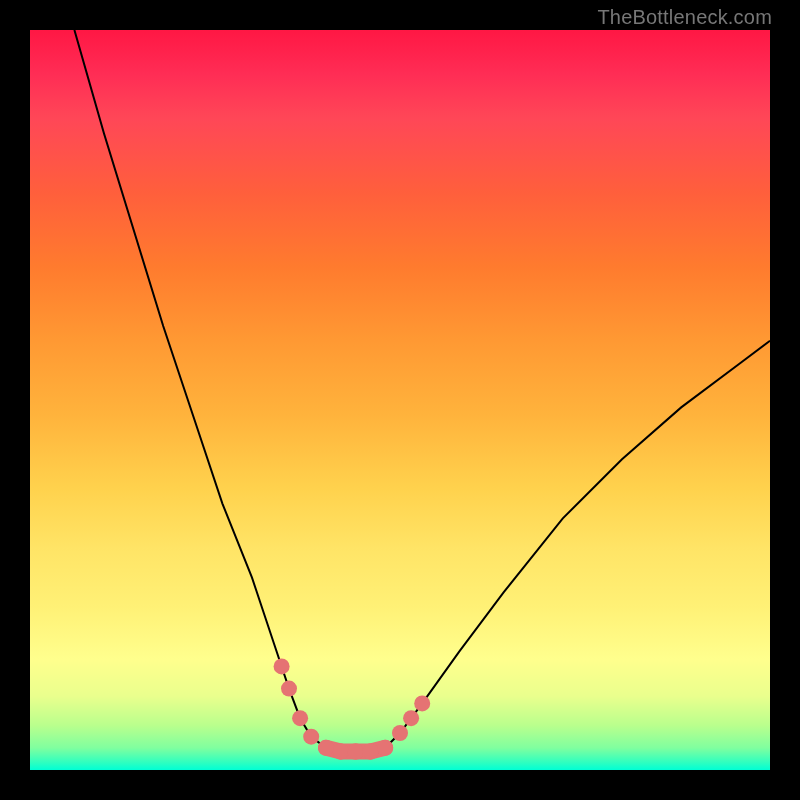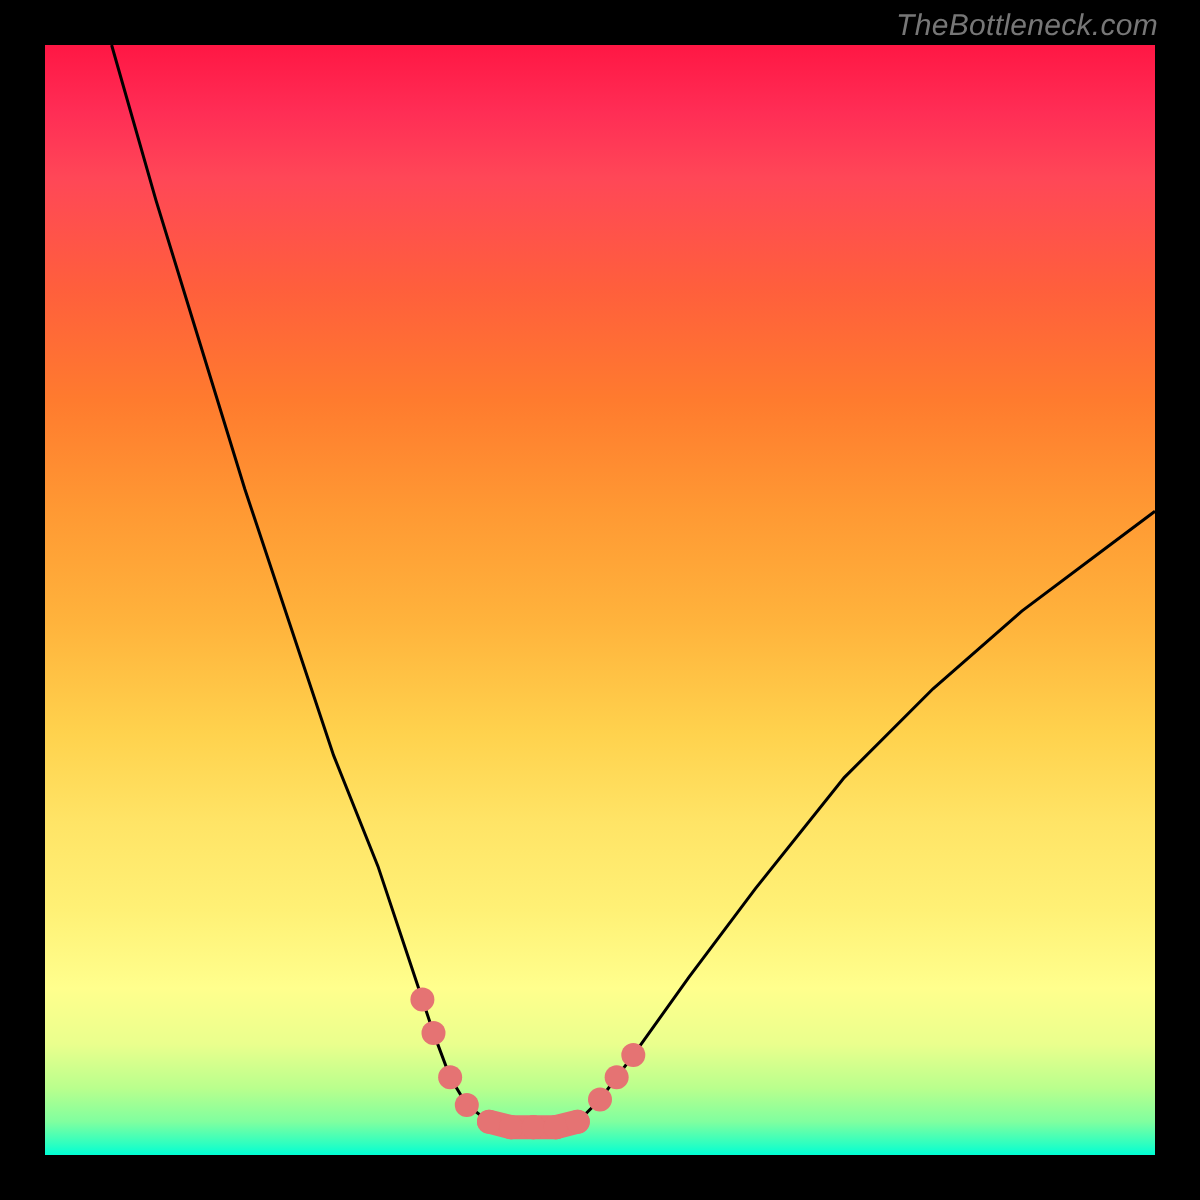--- a/index.html
+++ b/index.html
@@ -43,21 +43,20 @@
     );
   }
   .attribution {
     position: absolute;
     top: 6px;
     right: 28px;
     color: #777;
     font-size: 20px;
     font-weight: 500;
     letter-spacing: 0.2px;
-    font-style: italic;
   }
   svg.curves {
     position: absolute;
     left: 0;
     top: 0;
     width: 740px;
     height: 740px;
     overflow: visible;
   }
 </style>

